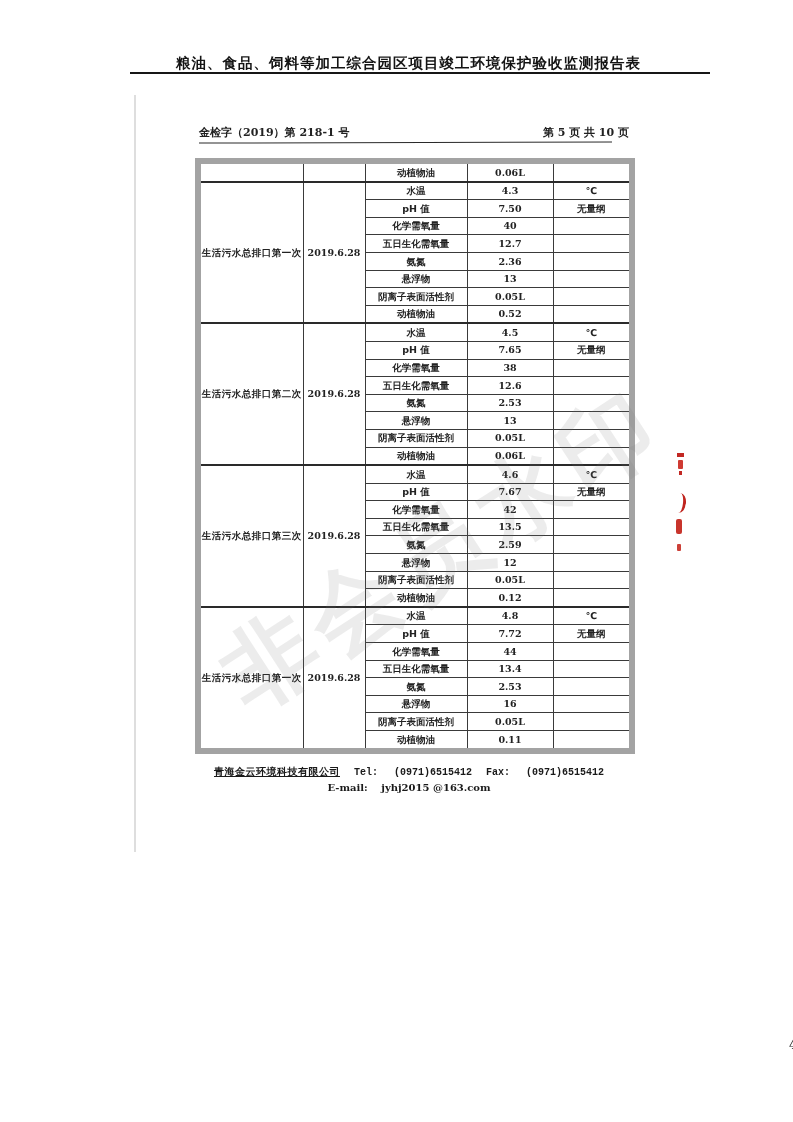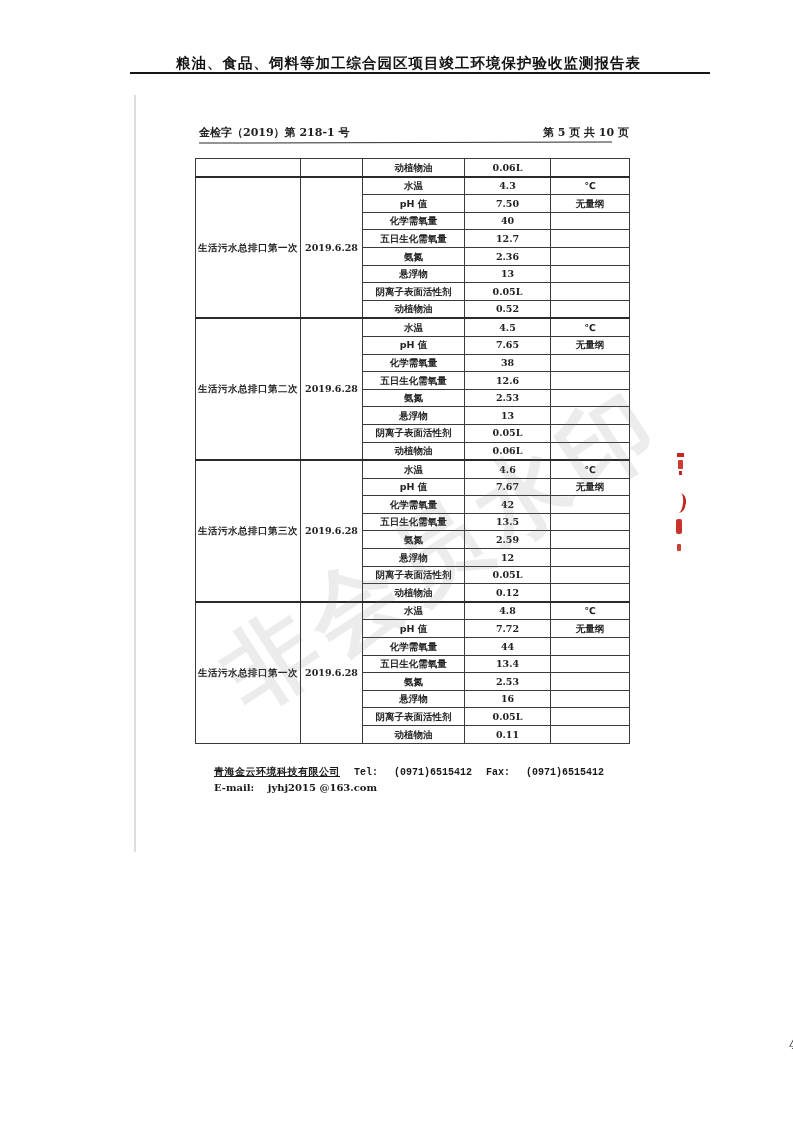--- a/index.html
+++ b/index.html
@@ -25,21 +25,21 @@
     text-align:right;
   }
   .doc-rule{
     position:absolute; top:142px; left:187px; width:413px; height:0;
     border-top:1.4px solid #2a2a2a; transform:rotate(-0.15deg);
   }
   
   table.results{
     position:absolute; left:183px; top:158px; width:434px;
     border-collapse:collapse; table-layout:fixed;
-    border:1px solid #a3a3a3;
+    border:6px solid #a3a3a3;
   }
   table.results td{
     border:1px solid #3a3a3a; padding:0; height:16.6px;
     text-align:center; vertical-align:middle;
     font-size:9.5px; font-weight:600; color:#222; line-height:1;
     overflow:hidden; white-space:nowrap;
   }
   table.results tr.group-start td{ border-top:2px solid #2a2a2a; }
   td.site{ font-size:9.5px; letter-spacing:0.5px; }
   td.date{ font-size:9px; font-family:"DejaVu Serif","Liberation Serif",serif; }
@@ -52,21 +52,21 @@
   }
   .footer-block{
     position:absolute; top:765px; left:202px;
     font-size:10px; color:#1a1a1a;
     font-family:"DejaVu Serif","Liberation Serif",serif;
   }
   .footer-row1{ font-weight:bold;font-family:Liberation Mono, monospace; }
   .company-name{ text-decoration:underline; letter-spacing:0.5px; }
   .contact-label{ margin-left:8px; }
   .contact-value{ margin-left:10px; }
-  .footer-row2{ margin-top:3px; font-weight:600; }
+  .footer-row2{ margin-top:3px; font-weight:600;text-align:center; }
   .page-number{
     position:absolute; top:1037px; left:0; width:100%; text-align:right;
     font-size:12.5px; color:#222;
     font-family:"DejaVu Serif","Liberation Serif",serif;
   }
   
   .scan-edge{
     position:absolute; left:122px; top:95px; width:1.5px; height:757px;
     background:rgba(0,0,0,0.13);
   }

